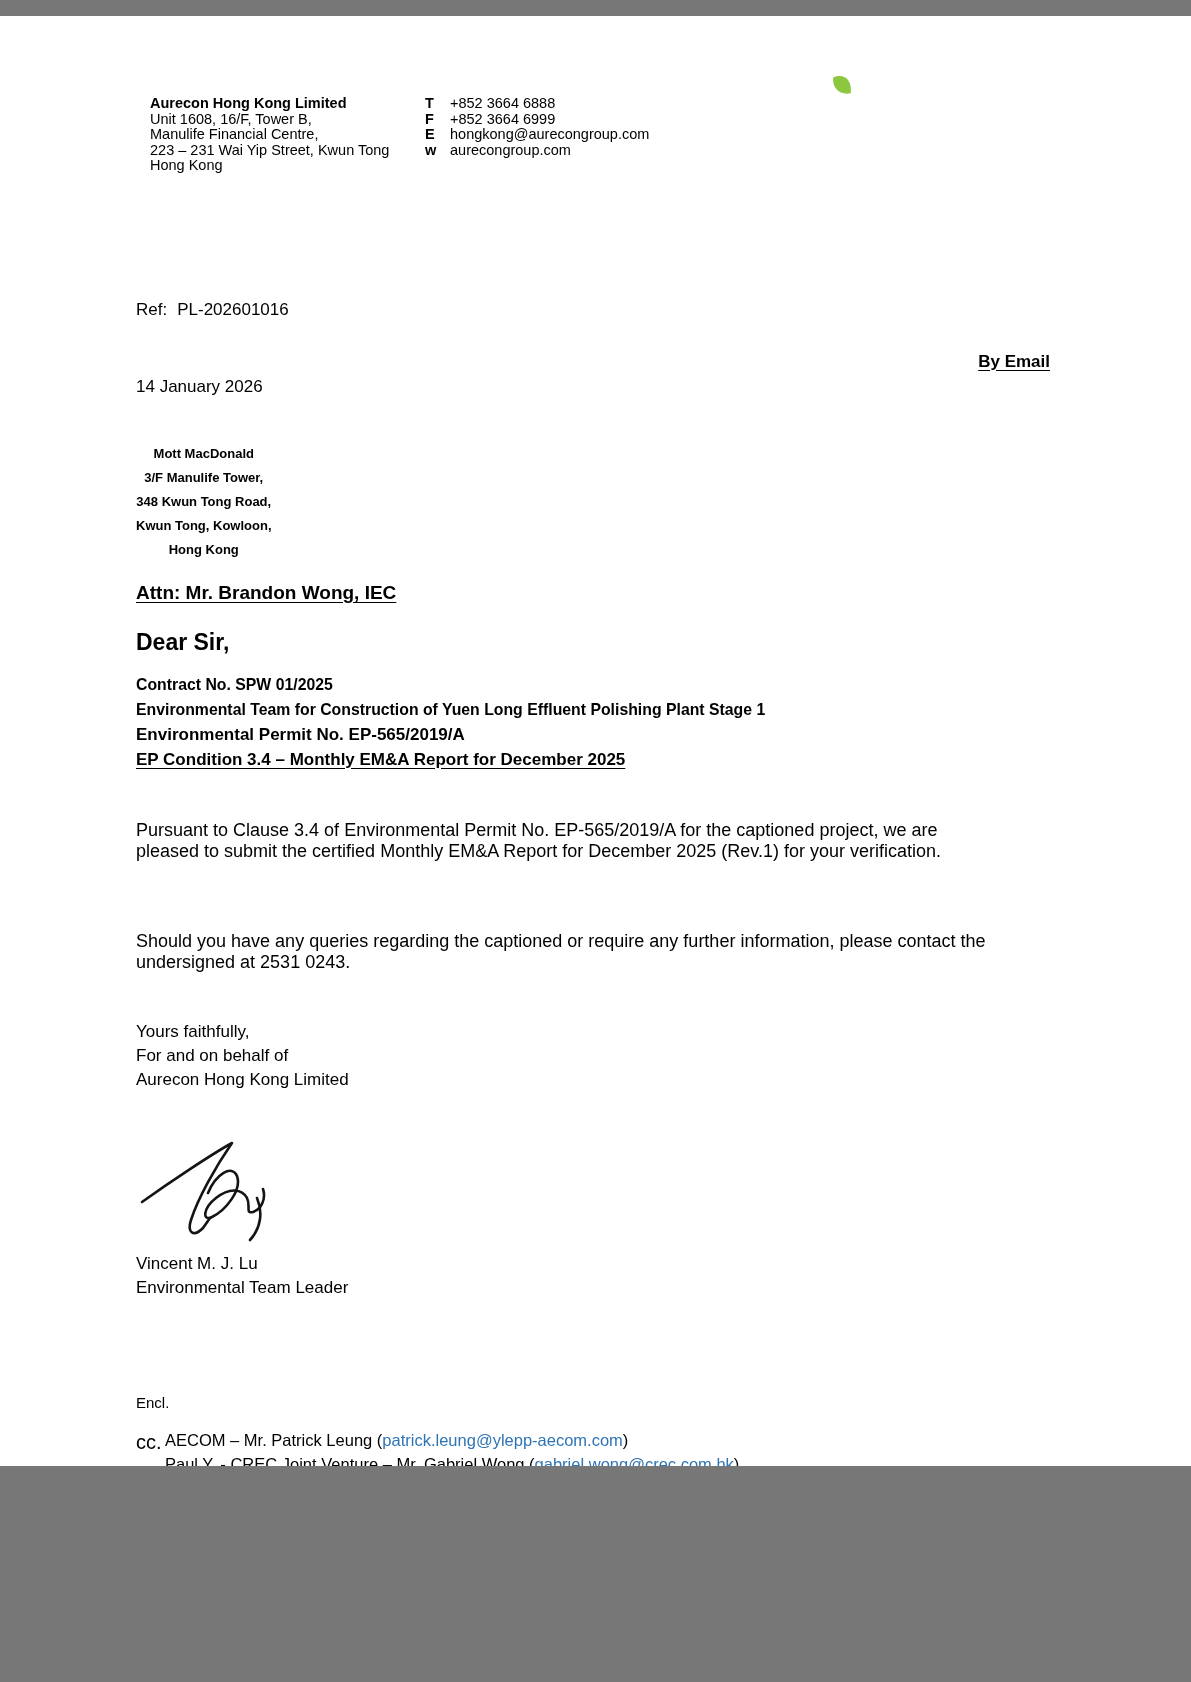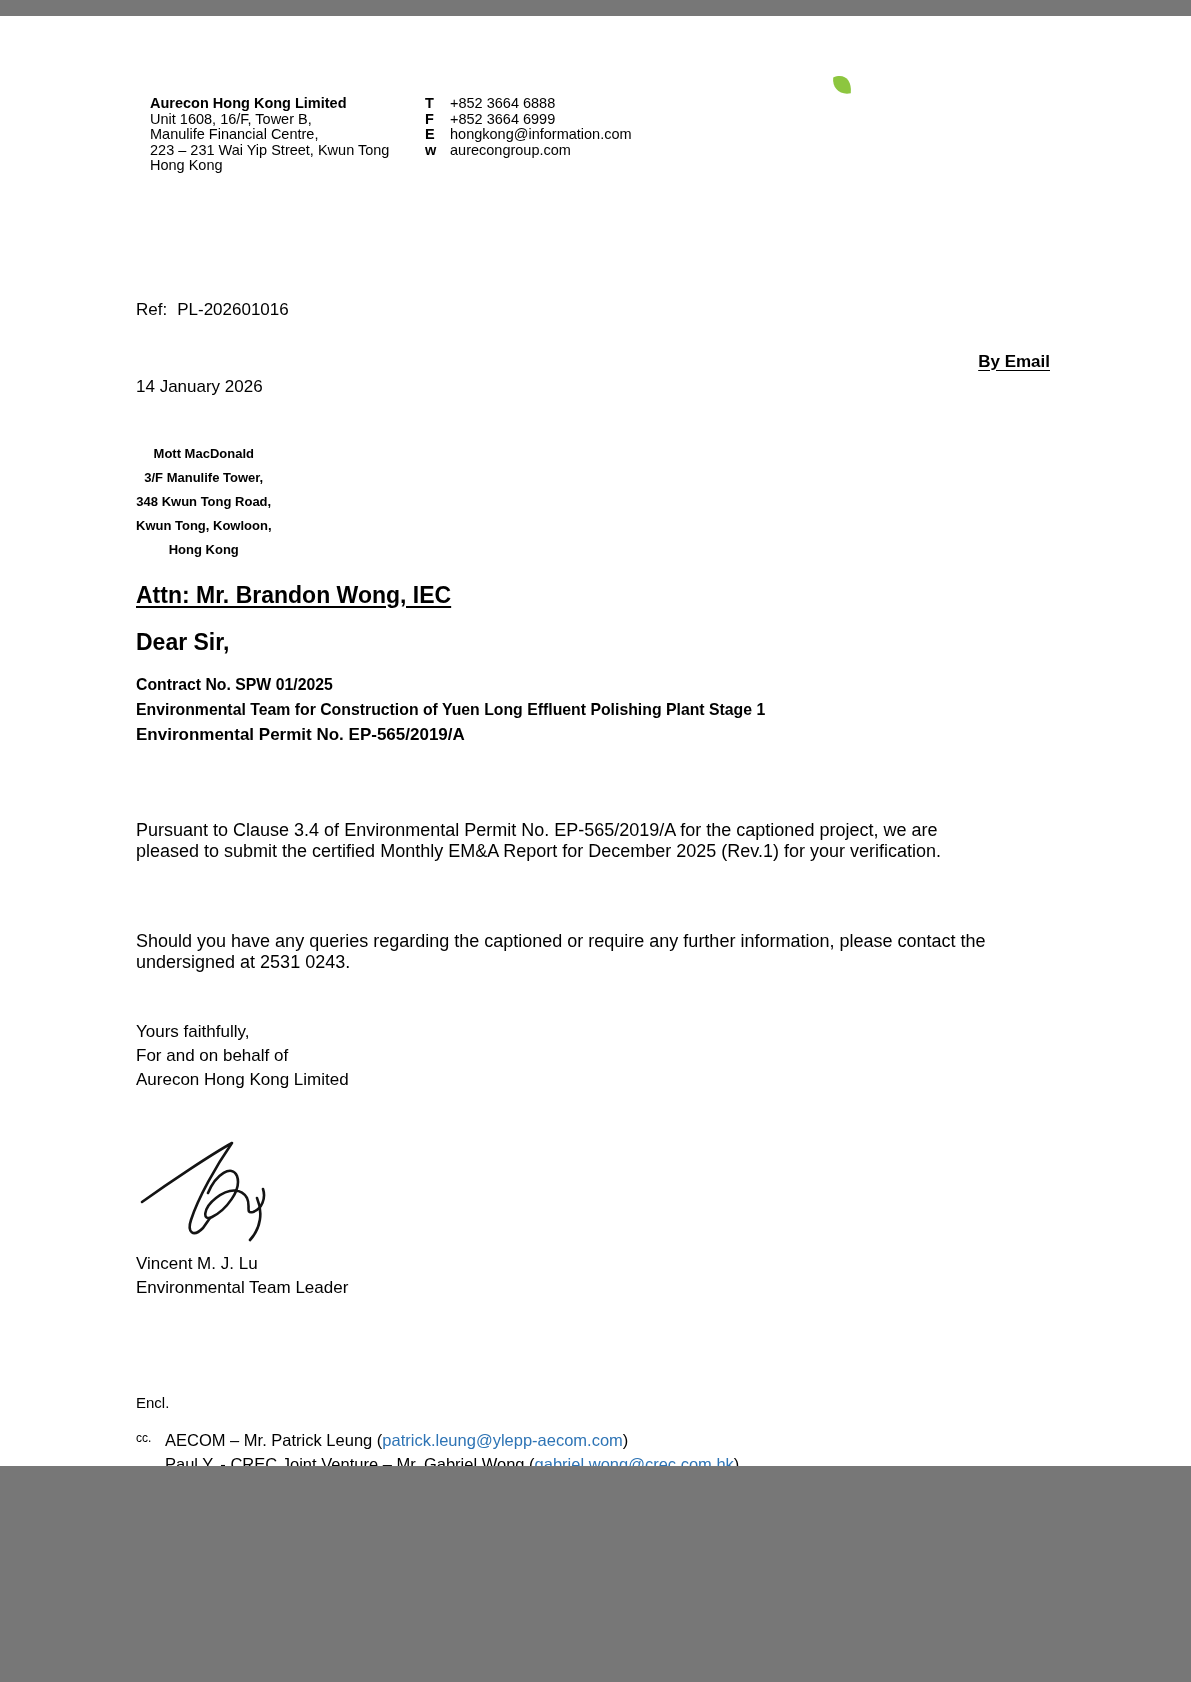--- a/index.html
+++ b/index.html
@@ -31,21 +31,21 @@
   .leaf{position:absolute;left:12px;top:0px;width:24px;height:25px;}
 
   
   .ref-line{left:136px;top:284px;font-size:17px;}
   .ref-value{margin-left:10px;}
   .by-email{top:336px;right:141px;font-size:17px;font-weight:bold;text-decoration:underline;text-underline-offset:3px;}
   .date-line{left:136px;top:361px;font-size:17px;}
 
   
   .recipient{left:136px;top:426px;font-size:13px;font-weight:bold;line-height:24px;text-align:center;}
-  .attn{left:136px;top:566px;font-size:23px;font-weight:bold;text-decoration:underline;text-underline-offset:3px;}
+  .attn{left:136px;top:566px;font-size:19px;font-weight:bold;text-decoration:underline;text-underline-offset:3px;}
   .salutation{left:136px;top:613px;font-size:23px;font-weight:bold;}
 
   
   .subj{left:136px;font-size:17px;font-weight:bold;white-space:nowrap;}
   .subj-condensed{transform:scaleX(0.93);transform-origin:left top;}
   .subj1{top:659px;}
   .subj2{top:684px;}
   .subj3{top:709px;}
   .subj4{top:734px;text-decoration:underline;text-underline-offset:3px;}
 
@@ -55,21 +55,21 @@
   .para2{top:915px;}
 
   
   .closing{left:136px;top:1004px;font-size:17px;line-height:24px;}
   .signature{left:136px;top:1122px;width:152px;height:106px;}
   .signature path{fill:none;stroke:#141414;stroke-width:2.6;stroke-linecap:round;stroke-linejoin:round;}
   .signatory{left:136px;top:1236px;font-size:17px;line-height:24px;}
 
   
   .encl{left:136px;top:1378px;font-size:15px;}
-  .cc-label{left:136px;top:1415px;font-size:12px;}
+  .cc-label{left:136px;top:1415px;font-size:20px;}
   .cc-list{left:165px;top:1413px;font-size:16.5px;line-height:23.5px;}
   .cc-line{white-space:nowrap;}
   .email-link{color:var(--link-color,#2e74b5);text-underline-offset:2px;cursor:pointer;}
 </style>
 </head>
 <body>
 
 <div class="page">
 
   <div class="abs company">
@@ -84,21 +84,21 @@
     <div class="c-row">
       <span class="c-label">T</span>
       <span>+852 3664 6888</span>
     </div>
     <div class="c-row">
       <span class="c-label">F</span>
       <span>+852 3664 6999</span>
     </div>
     <div class="c-row">
       <span class="c-label">E</span>
-      <span>hongkong@information.com</span>
+      <span>hongkong@aurecongroup.com</span>
     </div>
     <div class="c-row">
       <span class="c-label">w</span>
       <span>aurecongroup.com</span>
     </div>
   </div>
 
   <div class="abs logo">
     <svg class="leaf" viewBox="0 0 26 26">
       <path d="M22.5 22.5 C11 25 2 17 3.5 5.5 C15 0.5 24 7.5 22.5 22.5 Z" style="fill:var(--leaf-green,#8dc63f)"></path>
@@ -121,20 +121,21 @@
     <div>Hong Kong</div>
   </div>
 
   <div class="abs attn">Attn: Mr. Brandon Wong, IEC</div>
 
   <div class="abs salutation">Dear Sir,</div>
 
   <div class="abs subj subj1 subj-condensed">Contract No. SPW 01/2025</div>
   <div class="abs subj subj2 subj-condensed">Environmental Team for Construction of Yuen Long Effluent Polishing Plant Stage 1</div>
   <div class="abs subj subj3">Environmental Permit No. EP-565/2019/A</div>
+  <div class="abs subj subj4">EP Condition 3.4 – Monthly EM&amp;A Report for December 2025</div>
 
   <div class="abs para para1">Pursuant to Clause 3.4 of Environmental Permit No. EP-565/2019/A for the captioned project, we are pleased to submit the certified Monthly EM&amp;A Report for December 2025 (Rev.1) for your verification.</div>
   <div class="abs para para2">Should you have any queries regarding the captioned or require any further information, please contact the undersigned at 2531 0243.</div>
 
   <div class="abs closing">
     <div>Yours faithfully,</div>
     <div>For and on behalf of</div>
     <div>Aurecon Hong Kong Limited</div>
   </div>
 

